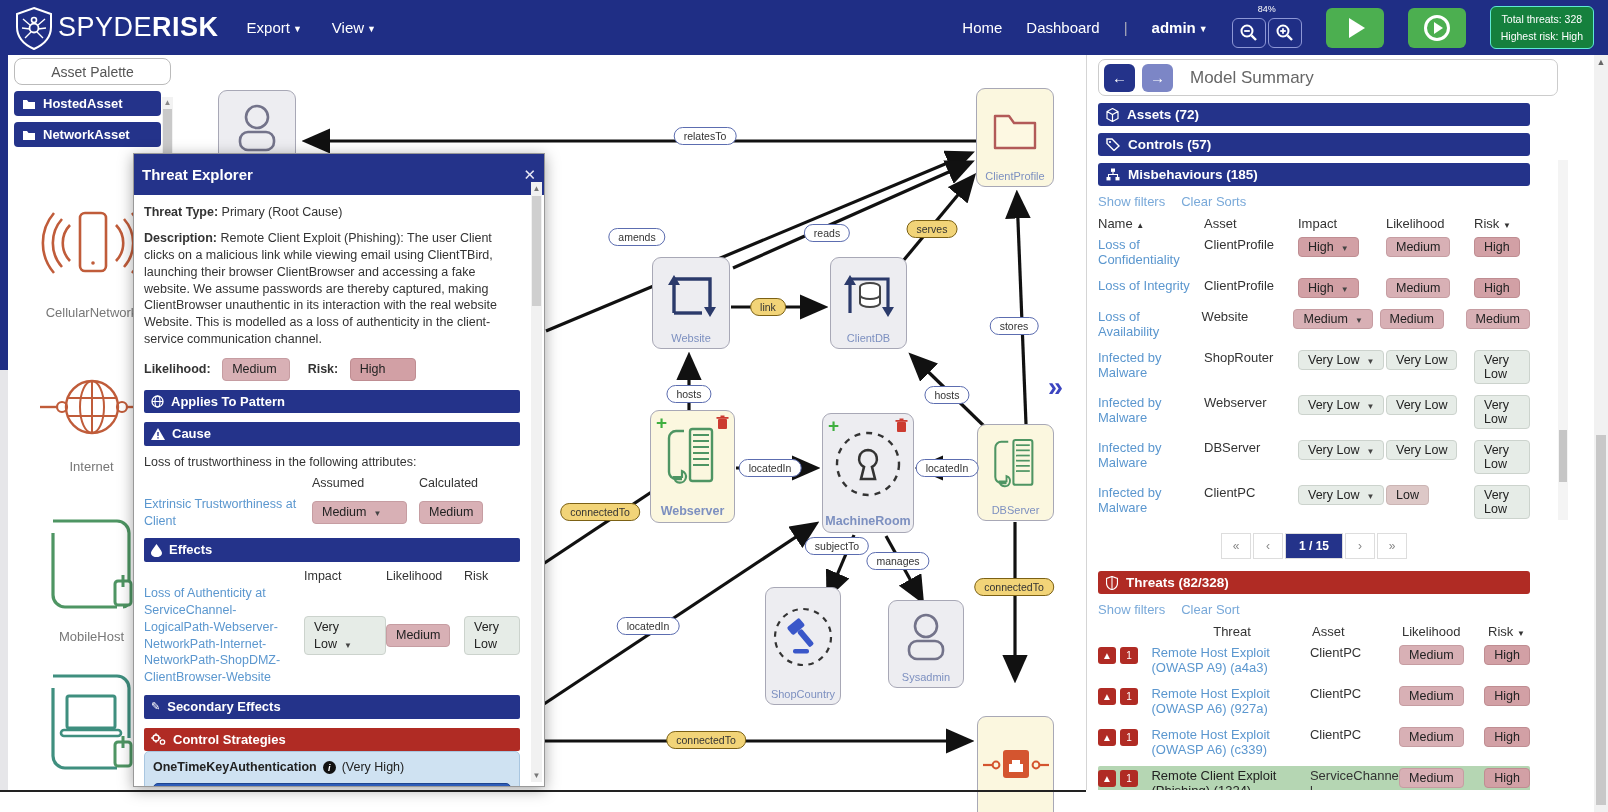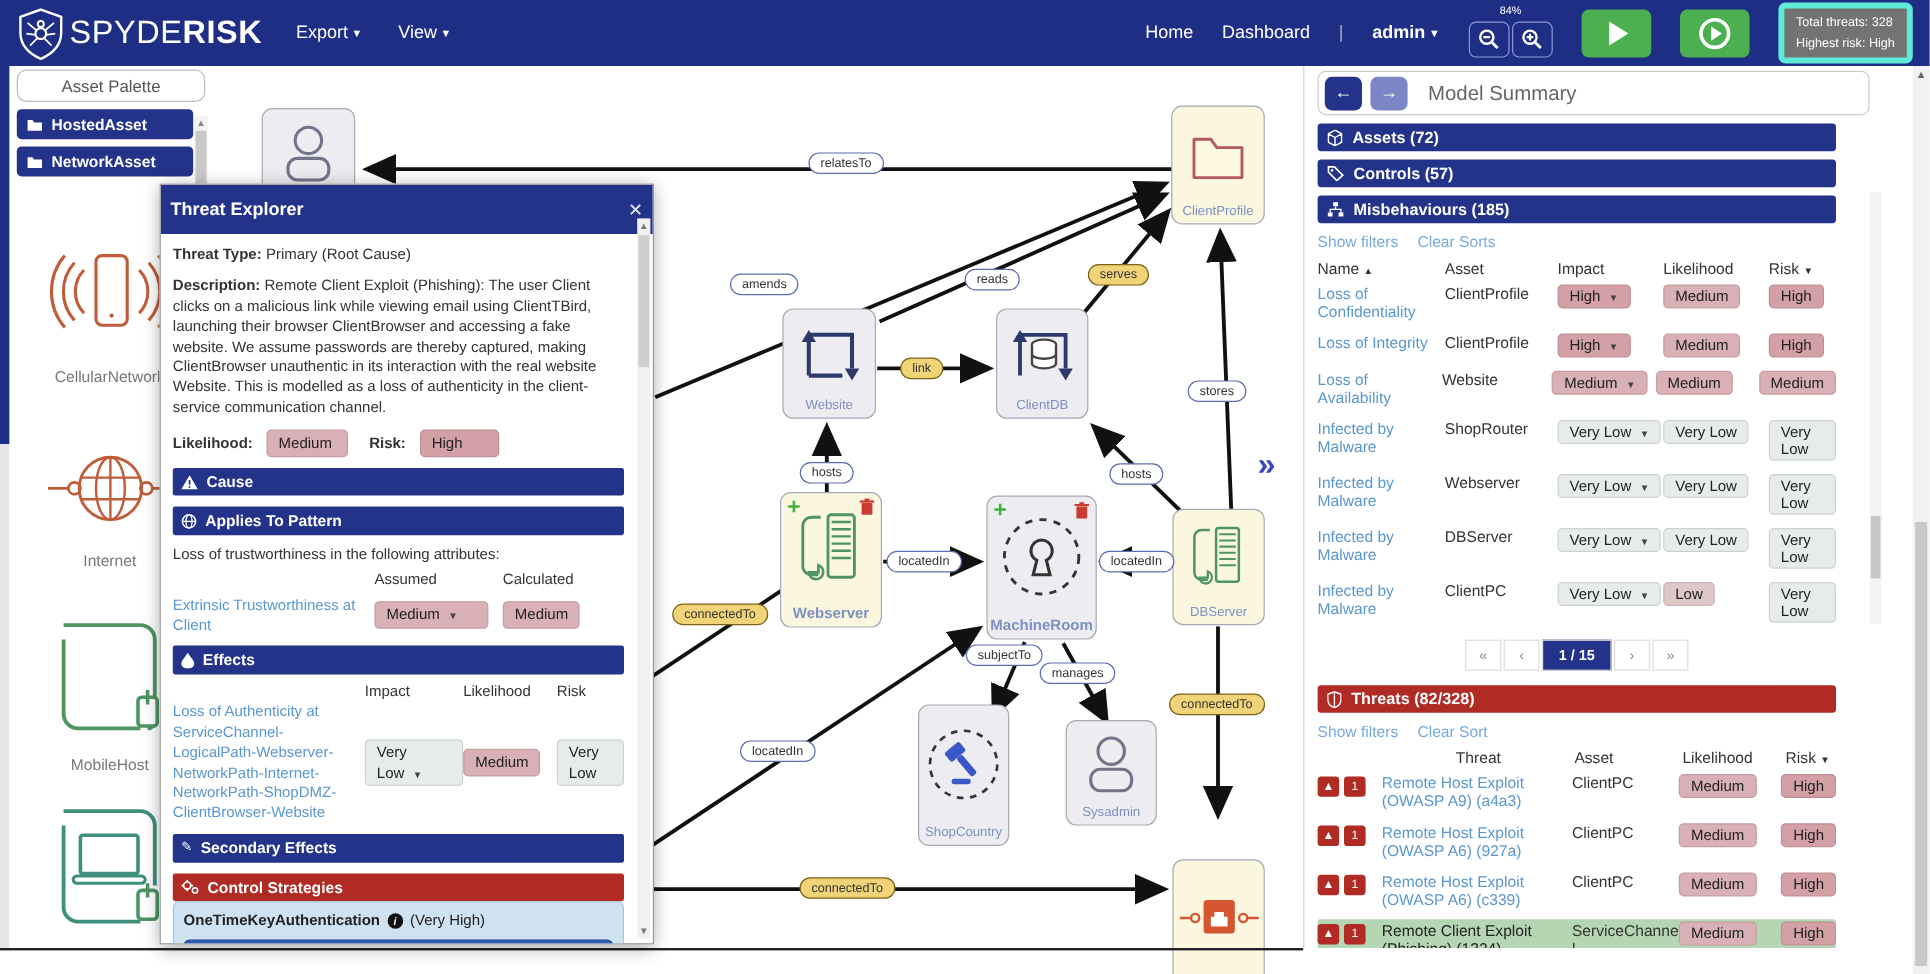--- a/index.html
+++ b/index.html
@@ -24,22 +24,22 @@
     color:#fff;font-size:9px}
   .zoombtn{width:34px;height:30px;border:1px solid #8d97d6;border-radius:6px;
     display:flex;align-items:center;justify-content:center;cursor:pointer;background:#1f2e85}
   .playbtn{width:58px;height:40px;background:#4caf50;border-radius:6px;display:flex;
     align-items:center;justify-content:center;cursor:pointer}
   .tri{width:0;height:0;border-left:16px solid #fff;border-top:10px solid transparent;
     border-bottom:10px solid transparent;margin-left:4px}
   .ring{width:26px;height:26px;border:3px solid #fff;border-radius:50%;display:flex;
     align-items:center;justify-content:center}
   .ring .tri{border-left-width:9px;border-top-width:6px;border-bottom-width:6px;margin-left:3px}
-  .statusbadge{background:#737373;border:5px solid #5eead4;border-radius:6px;
-    padding:4px 10px;color:#fff;font-size:10.5px;line-height:1.6;text-align:left}
+  .statusbadge{background:#15803d;border:1px solid #5eead4;border-radius:6px;
+    padding:4px 10px;color:#fff;font-size:10.5px;line-height:1.6;text-align:center}
 
   
   .leftstrip-blue{position:absolute;left:0;top:55px;width:8px;height:315px;background:#1f2e85;z-index:6}
   .leftstrip-gray{position:absolute;left:0;top:370px;width:8px;height:420px;background:#e6e6e9;z-index:6}
   .palette{position:absolute;left:8px;top:55px;width:167px;height:735px;background:#fff;z-index:6}
   .palette-title{margin:3px 4px 0 6px;border:1px solid #bbb;border-radius:8px;height:27px;
     display:flex;align-items:center;justify-content:center;font-size:14px;color:#555}
   .pal-folder{margin:6px 14px 0 6px;background:#24338a;border-radius:4px;color:#fff;
     font-size:13px;font-weight:bold;display:flex;align-items:center;gap:7px;
     padding:5px 8px;cursor:pointer}
@@ -445,34 +445,34 @@
     <p><b>Threat Type:</b> <span>Primary (Root Cause)</span></p>
     <p style="margin-top:9px"><b>Description:</b> <span>Remote Client Exploit (Phishing): The user Client clicks on a malicious link while viewing email using ClientTBird, launching their browser ClientBrowser and accessing a fake website. We assume passwords are thereby captured, making ClientBrowser unauthentic in its interaction with the real website Website. This is modelled as a loss of authenticity in the client-service communication channel.</span></p>
     <p style="margin-top:10px">
       <b>Likelihood:</b>
       <span class="badge b-med" style="margin:0 14px 0 8px;min-width:68px;text-align:left">Medium</span>
       <b>Risk:</b>
       <span class="badge b-high" style="margin-left:8px;min-width:66px;text-align:left">High</span>
     </p>
 
     <div class="tesec">
+      <svg width="13" height="13" viewBox="0 0 13 13">
+        <circle cx="6.5" cy="6.5" r="5.5" fill="none" stroke="#fff" stroke-width="1.3"></circle>
+        <ellipse cx="6.5" cy="6.5" rx="2.5" ry="5.5" fill="none" stroke="#fff" stroke-width="1.1"></ellipse>
+        <line x1="1" y1="6.5" x2="12" y2="6.5" stroke="#fff" stroke-width="1.1"></line>
+      </svg>
+      <span>Applies To Pattern</span>
+    </div>
+    <div class="tesec">
       <svg width="14" height="12" viewBox="0 0 14 12">
         <polygon points="7,0 14,12 0,12" fill="#fff"></polygon>
           <rect x="6.3" y="4" width="1.4" height="4" fill="#24338a"></rect>
           <rect x="6.3" y="9.2" width="1.4" height="1.4" fill="#24338a"></rect>
       </svg>
       <span>Cause</span>
-    </div>
-    <div class="tesec">
-      <svg width="13" height="13" viewBox="0 0 13 13">
-        <circle cx="6.5" cy="6.5" r="5.5" fill="none" stroke="#fff" stroke-width="1.3"></circle>
-        <ellipse cx="6.5" cy="6.5" rx="2.5" ry="5.5" fill="none" stroke="#fff" stroke-width="1.1"></ellipse>
-        <line x1="1" y1="6.5" x2="12" y2="6.5" stroke="#fff" stroke-width="1.1"></line>
-      </svg>
-      <span>Applies To Pattern</span>
     </div>
     <p style="margin-top:8px">Loss of trustworthiness in the following attributes:</p>
     <div class="causegrid">
       <span></span>
       <span class="colhead">Assumed</span>
       <span class="colhead" style="justify-self:start;padding-left:12px">Calculated</span>
       <span class="telink">Extrinsic Trustworthiness at Client</span>
       <span class="badge b-med sel"><span>Medium</span><span class="caret2">▼</span></span>
       <span class="badge b-med" style="justify-self:start;margin-left:12px">Medium</span>
     </div>

